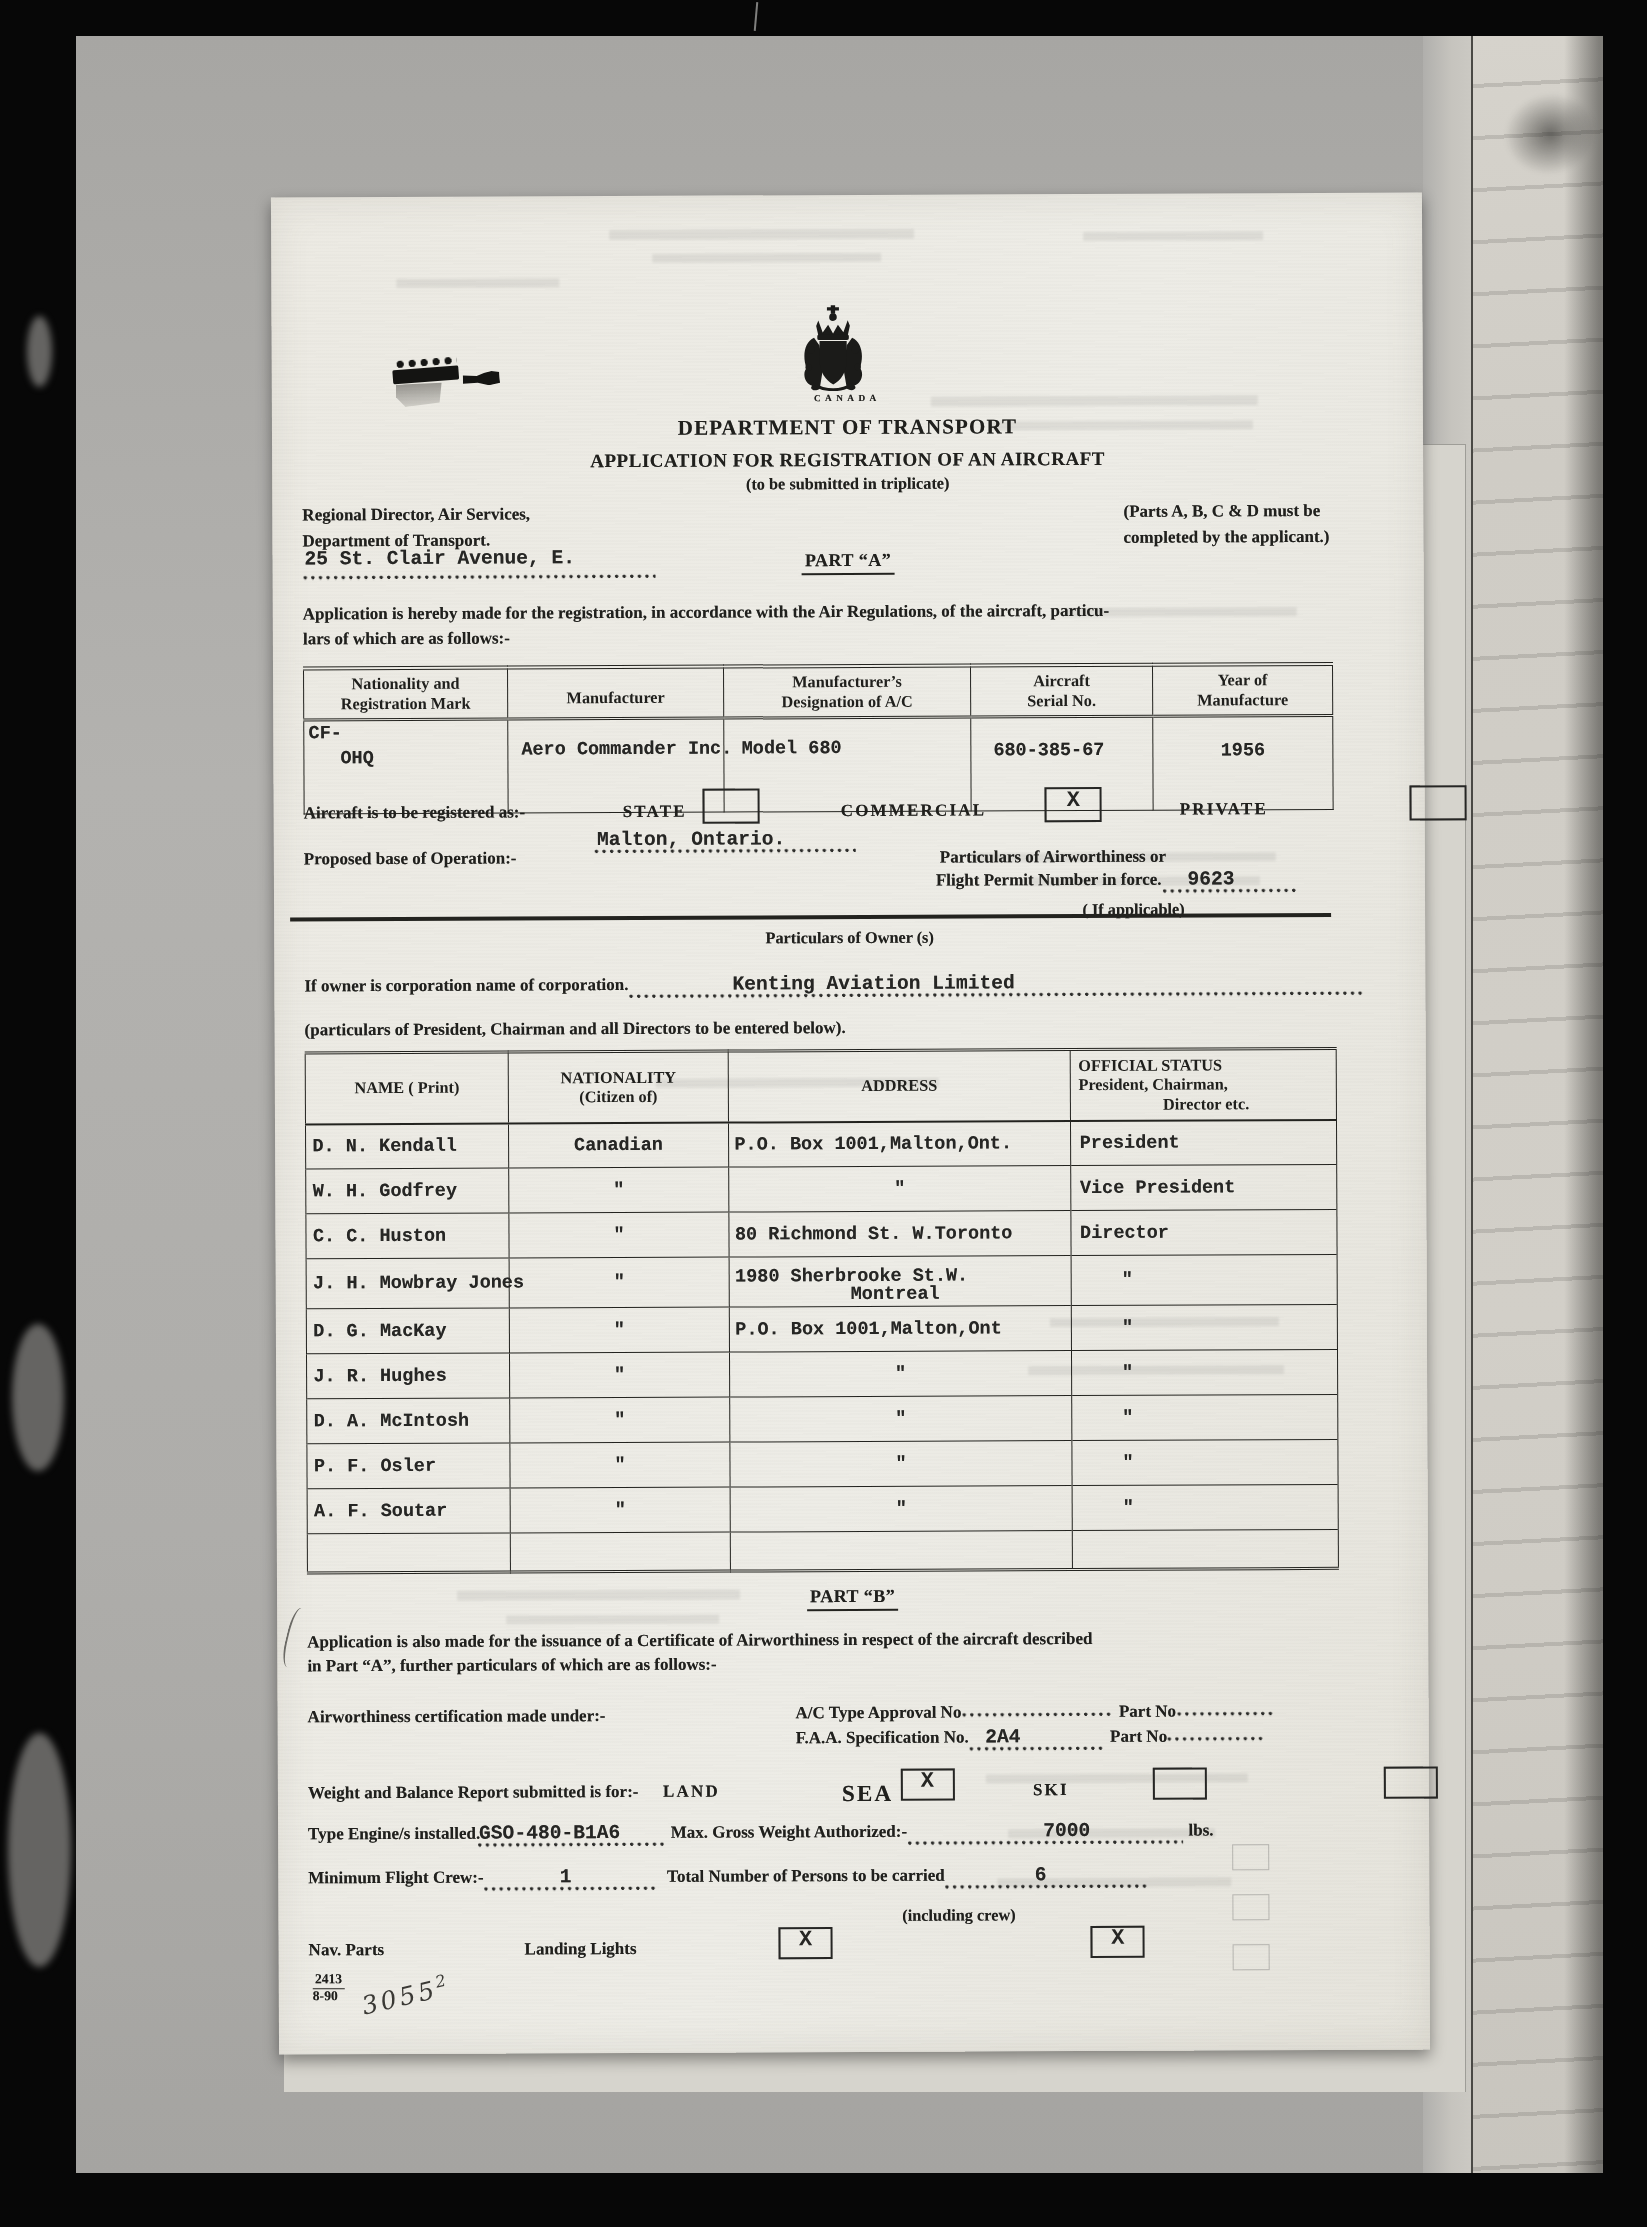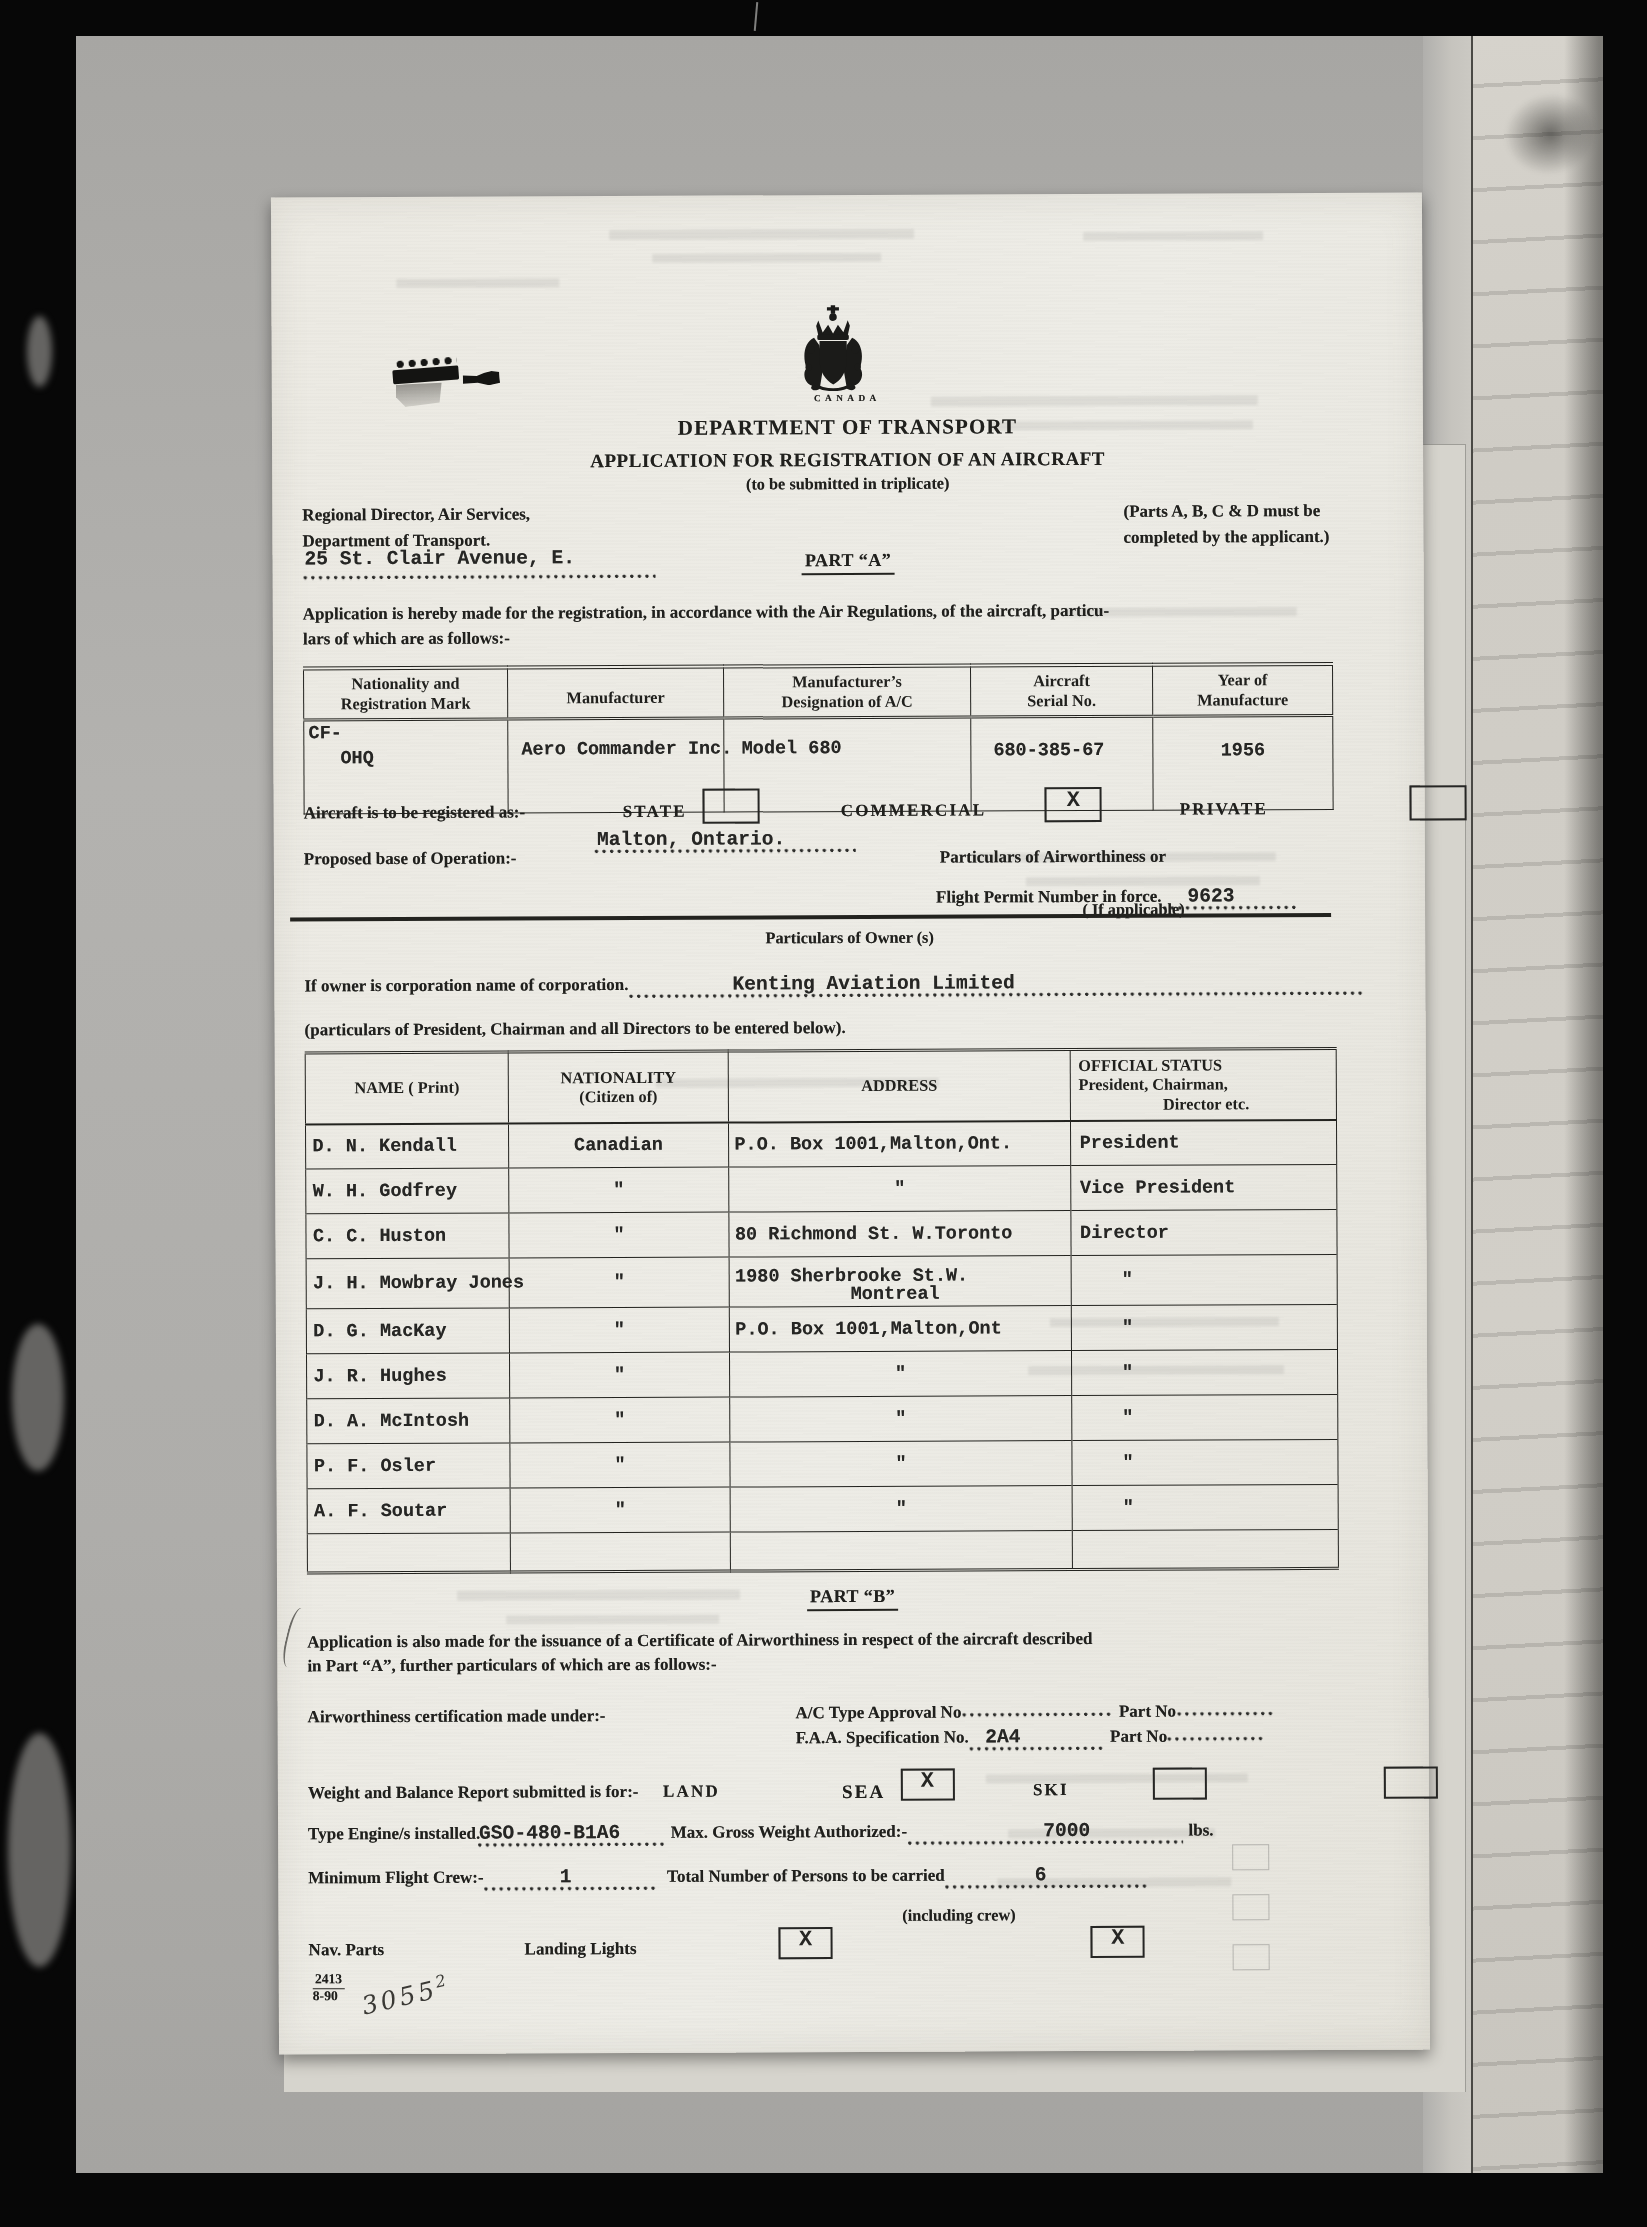--- a/index.html
+++ b/index.html
@@ -237,21 +237,21 @@
     <div class="ab box" style="left:712px;top:593px;"><span class="mk">X</span></div>
     <div class="ab ser capw" style="left:906px;top:606px;font-size:17px;">PRIVATE</div>
     <div class="ab box" style="left:1018px;top:593px;"><span class="mk"></span></div>
 
     
     <div class="ab ser" style="left:30px;top:652px;font-size:17px;">Proposed base of Operation:-</div>
     <div class="ab typ overdots" style="left:320px;top:633px;padding-right:71px;padding-left:3.3px;">Malton, Ontario.</div>
     <div class="ab ser" style="left:666px;top:653px;font-size:17px;">Particulars of Airworthiness or</div>
     <div class="ab dotline" style="left:662px;top:675px;">
       <span class="ser" style="font-size:17px;">Flight Permit Number in force.</span>
-      <span class="typ overdots" style="padding-left:26px;padding-right:61px;margin-top:17px;">9623</span>
+      <span class="typ overdots" style="padding-left:26px;padding-right:61px;">9623</span>
     </div>
     <div class="ab ser" style="left:662px;top:706px;width:395px;text-align:center;font-size:16.3px;">( If applicable)</div>
 
     <div class="ab" style="left:16.3px;top:720px;width:1041px;height:3.8px;background:#23231f;"></div>
     <div class="ab ser center" style="top:733px;font-size:16.3px;">Particulars of Owner (s)</div>
 
     
     <div class="ab dotline" style="left:30px;top:778px;">
       <span class="ser" style="font-size:17px;">If owner is corporation name of corporation.</span>
       <span class="typ overdots" style="padding-left:104px;padding-right:349px;">Kenting Aviation Limited</span>
@@ -444,21 +444,21 @@
       <span class="ser" style="font-size:17px;">F.A.A. Specification No.</span>
       <span class="typ overdots" style="padding-left:16.3px;padding-right:82px;">2A4</span>
       <span class="ser" style="font-size:17px;margin-left:7.6px;">Part No</span>
       <span class="dotfill" style="width:97px;"></span>
     </div>
 
     
     <div class="ab ser" style="left:30px;top:1586px;font-size:17px;">Weight and Balance Report submitted is for:-</div>
     <div class="ab ser capw" style="left:385px;top:1586px;font-size:17px;">LAND</div>
     <div class="ab box boxsm" style="left:445px;top:1571px;"><span class="mk">X</span></div>
-    <div class="ab ser capw" style="left:564px;top:1586px;font-size:19px;">SEA</div>
+    <div class="ab ser capw" style="left:564px;top:1586px;font-size:23px;">SEA</div>
     <div class="ab box boxsm" style="left:641px;top:1571px;"><span class="mk"></span></div>
     <div class="ab ser capw" style="left:755px;top:1586px;font-size:17px;">SKI</div>
     <div class="ab box boxsm" style="left:816px;top:1571px;"><span class="mk"></span></div>
 
     
     <div class="ab dotline" style="left:30px;top:1626px;">
       <span class="ser" style="font-size:17px;">Type Engine/s installed.</span>
       <span class="typ overdots" style="padding-left:2.2px;padding-right:44px;margin-left:-3.3px;">GSO-480-B1A6</span>
       <span class="ser" style="font-size:17px;margin-left:6.5px;">Max. Gross Weight Authorized:-</span>
       <span class="typ overdots" style="padding-left:136px;padding-right:93px;">7000</span>

